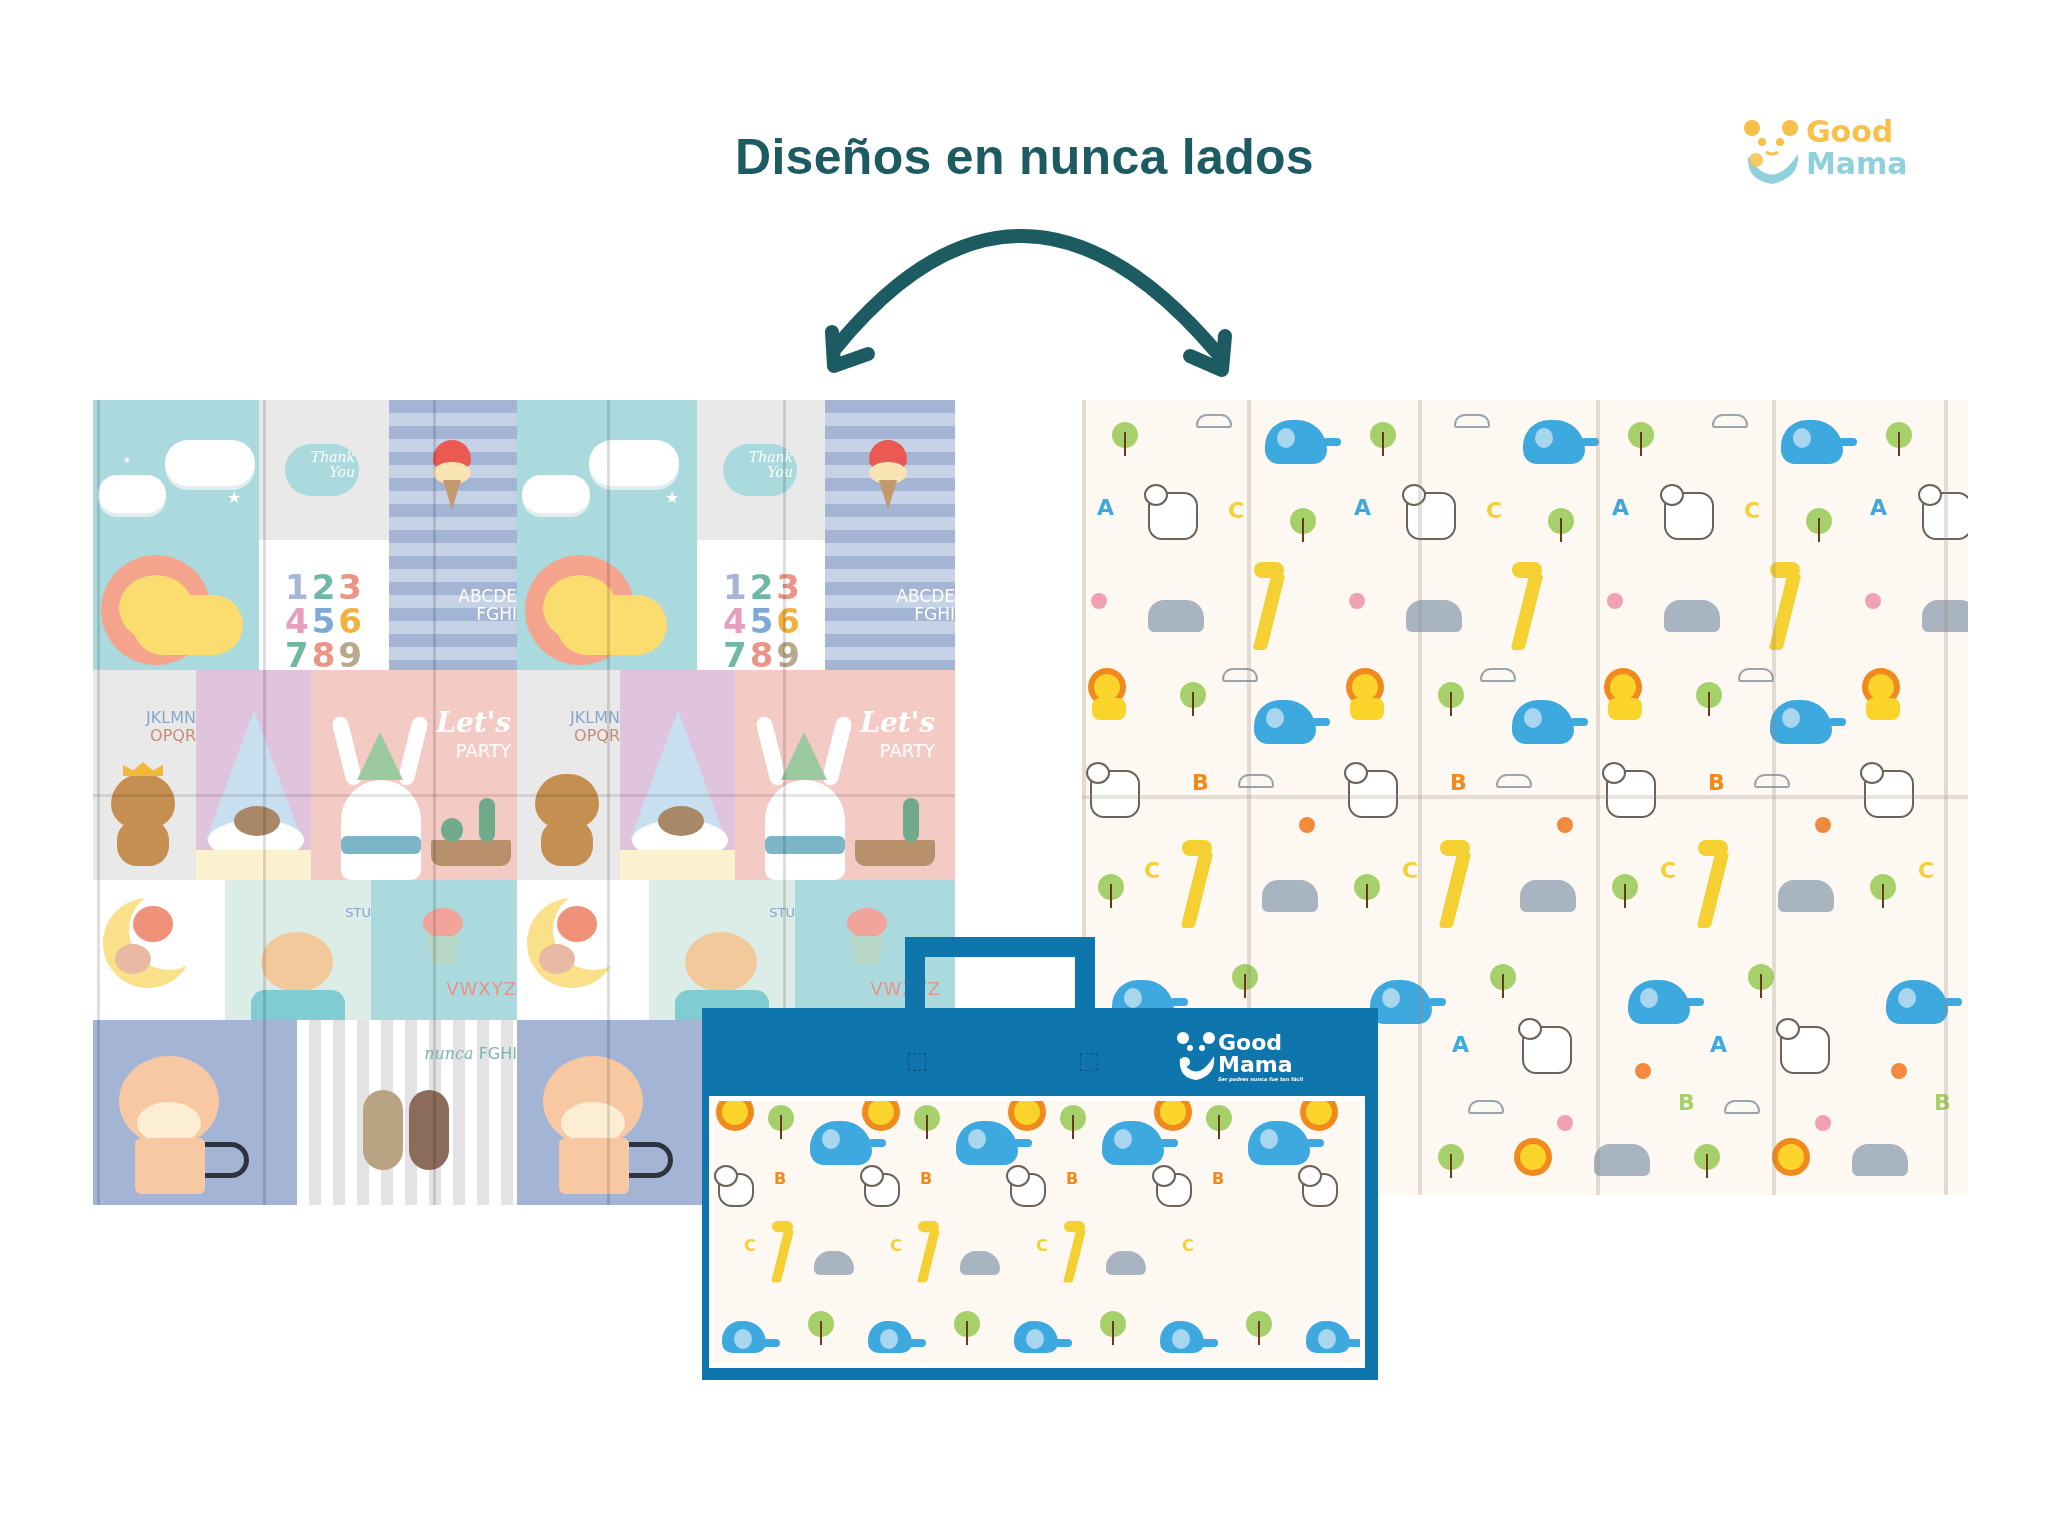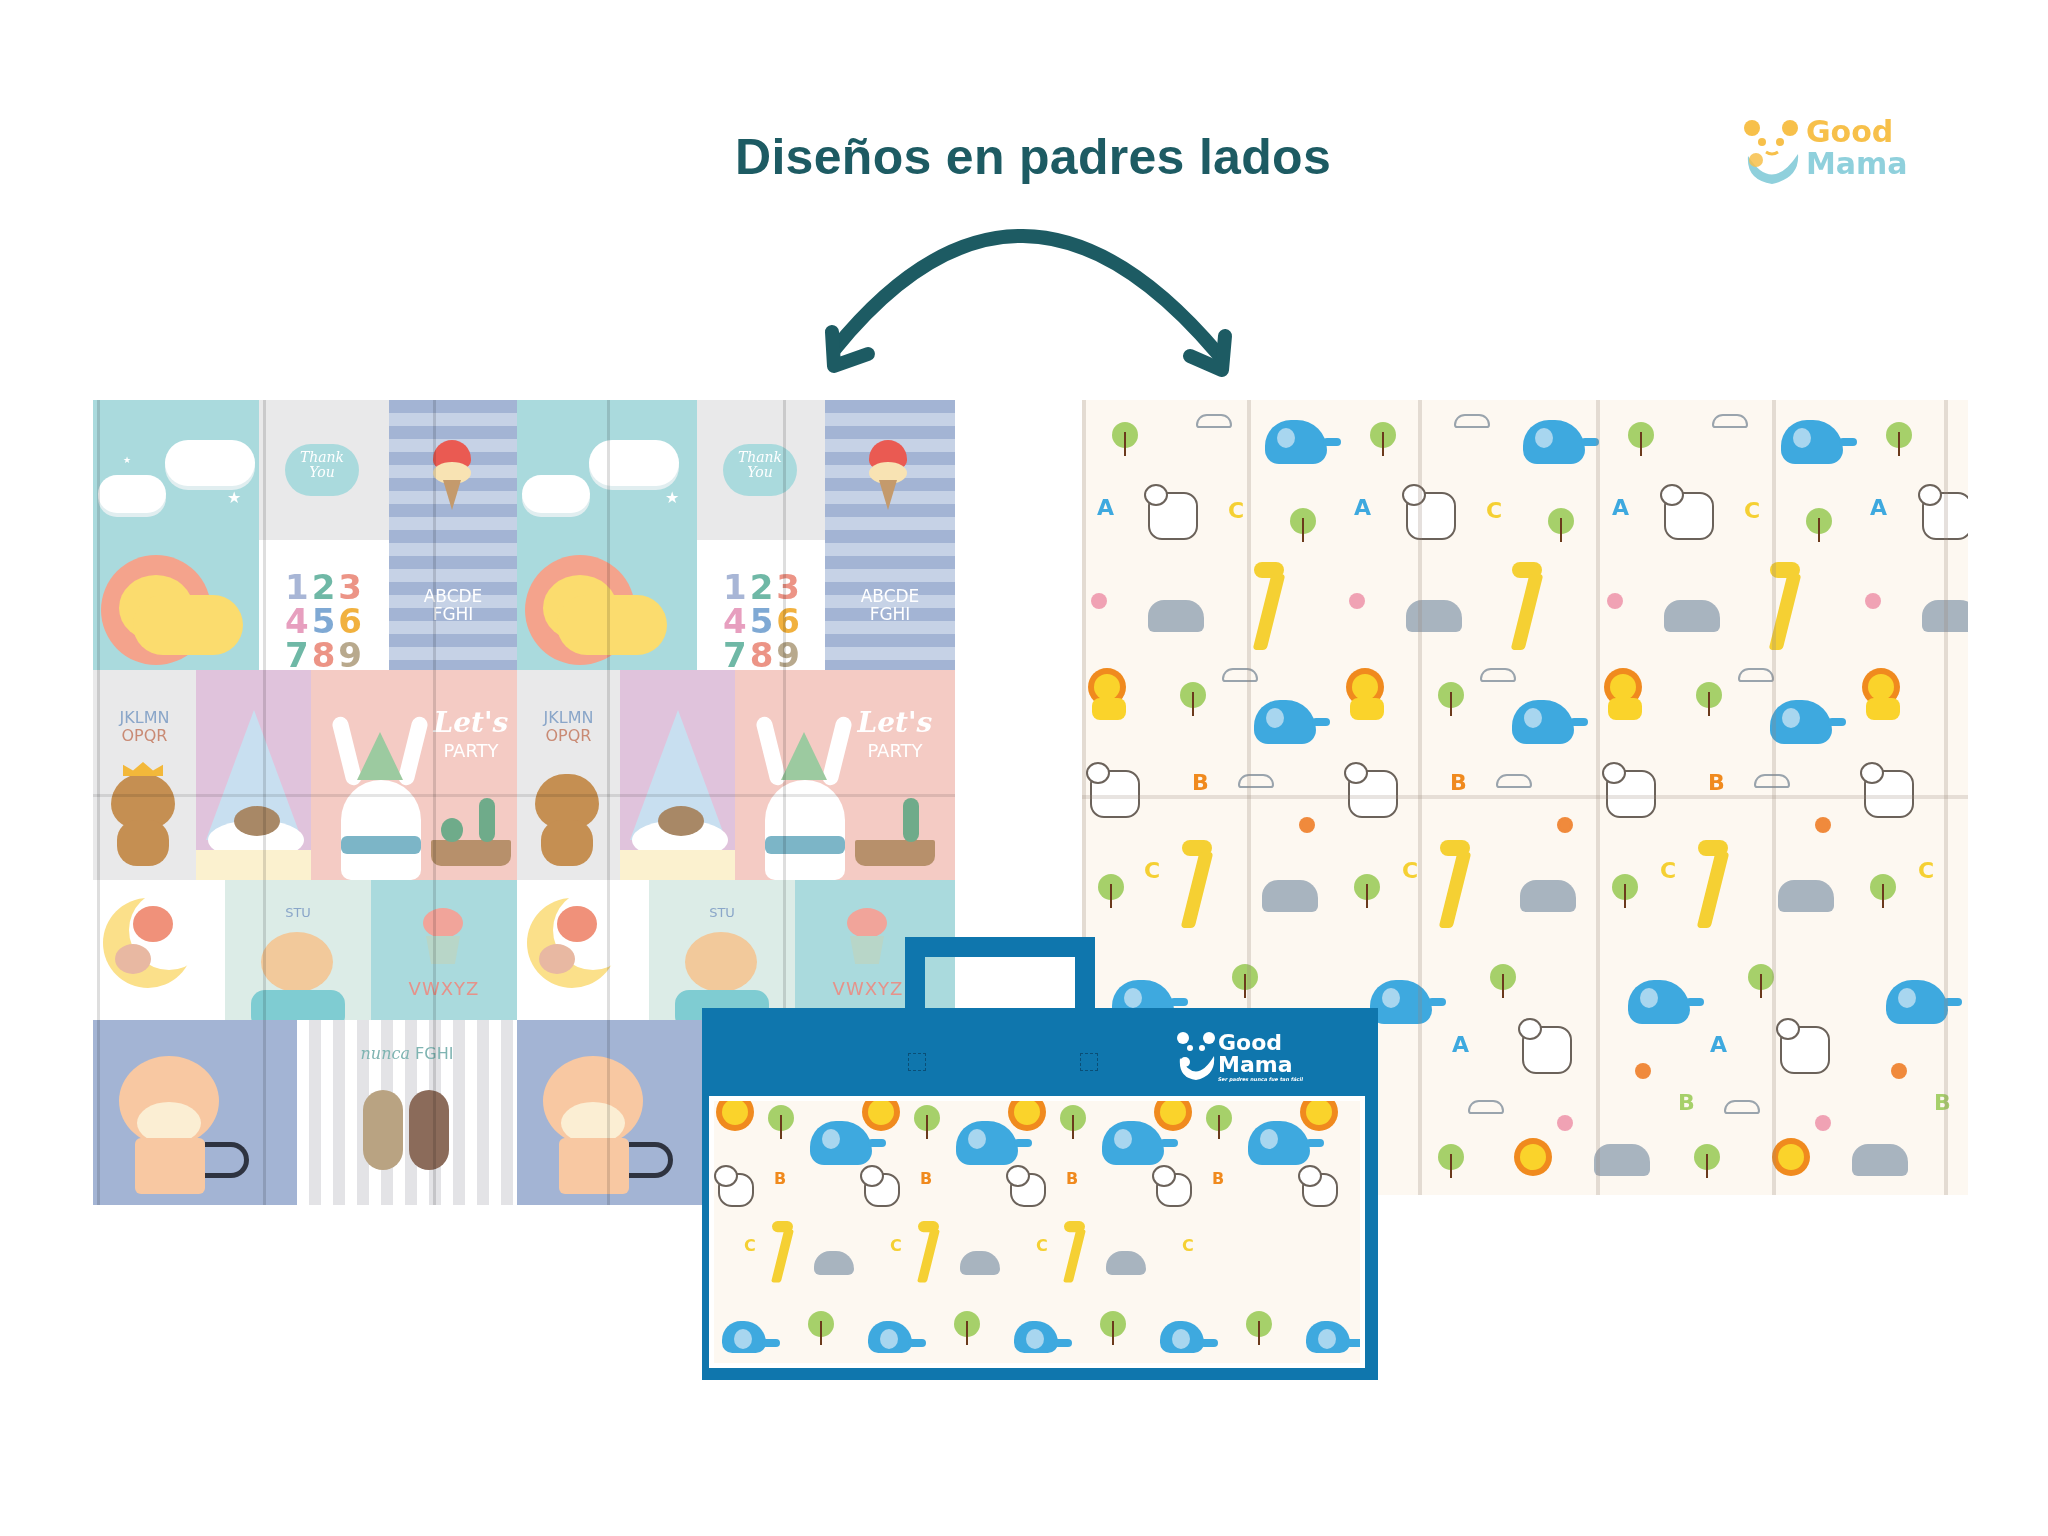--- a/index.html
+++ b/index.html
@@ -19,21 +19,21 @@
 
   .arrow { position: absolute; left: 800px; top: 190px; width: 500px; height: 200px; }
 
   
   .mat-left { position: absolute; left: 93px; top: 400px; width: 862px; height: 805px; overflow: hidden; background: #eee; }
   .tile { position: absolute; overflow: hidden; }
   .fold-v { position: absolute; top: 0; bottom: 0; width: 3px; background: rgba(0,0,0,0.13); }
   .fold-h { position: absolute; left: 0; right: 0; height: 3px; background: rgba(0,0,0,0.10); }
   .stripes-h { background: repeating-linear-gradient(to bottom, #a3b4d4 0 13px, #c6d2e6 13px 26px); }
   .stripes-v { background: repeating-linear-gradient(to right, #ffffff 0 12px, #e3e3e6 12px 24px); }
-  .tile-text { position: absolute; font-family: "DejaVu Sans", sans-serif; text-align: center; line-height: 1.05; }
+  .tile-text { position: absolute; font-family: "DejaVu Sans", sans-serif; text-align: right; line-height: 1.05; }
   .script { font-family: "DejaVu Serif", serif; font-style: italic; }
   .cloud { position: absolute; background: #fff; border-radius: 50px; box-shadow: 0 4px 0 #e1eef0; }
   .star { position: absolute; color: #fff; font-size: 16px; }
   .numbers { position: absolute; font-family: "DejaVu Sans", sans-serif; font-weight: bold; font-size: 34px; line-height: 34px; letter-spacing: 3px; }
   .n1{color:#a8b6d6}.n2{color:#6fb8a6}.n3{color:#ec9486}.n4{color:#e79fbf}.n5{color:#7fa9d4}.n6{color:#f1b13f}.n7{color:#6fb8a6}.n8{color:#ec9486}.n9{color:#b8a98d}
 
   .lion-face { position: absolute; width: 110px; height: 110px; border-radius: 50%; background: #f4a38c; }
   .lion-face::after { content: ""; position: absolute; left: 18px; top: 20px; width: 74px; height: 66px; border-radius: 50%; background: #fbdc6e; }
   .lion-body { position: absolute; width: 110px; height: 60px; border-radius: 30px; background: #fbdc6e; }
   .blob { position: absolute; border-radius: 50%; }
@@ -67,21 +67,21 @@
   .bag { position: absolute; left: 702px; top: 1008px; width: 676px; height: 372px; background: #0f76ad; }
   .bag-window { position: absolute; left: 7px; top: 88px; right: 13px; bottom: 12px; background: #fdf8f1; border: 5px solid #fff; overflow: hidden; }
   .bag-rivet { position: absolute; top: 45px; width: 18px; height: 18px; border: 1px dashed #0a4f77; }
   .bag-logo { position: absolute; left: 474px; top: 20px; width: 150px; height: 60px; }
   .bag-logo .w { position: absolute; left: 42px; color: #fff; font-family: "DejaVu Sans", sans-serif; font-weight: bold; font-size: 22px; line-height: 22px; }
   .bag-logo .tag { position: absolute; left: 42px; top: 48px; color: #fff; font-family: "DejaVu Sans", sans-serif; font-size: 5px; font-weight: bold; white-space: nowrap; font-style: italic; }
 </style>
 </head>
 <body>
 
-<div class="title">Diseños en padres lados</div>
+<div class="title">Diseños en nunca lados</div>
 
 <div class="logo">
   <svg width="60" height="72" viewBox="0 0 60 72" style="position:absolute;left:0;top:4px;">
     <circle cx="10" cy="12" r="8" fill="#f7c04a"></circle>
     <circle cx="48" cy="12" r="8" fill="#f7c04a"></circle>
     <path d="M6 40 Q30 78 56 38 Q58 62 30 68 Q4 64 6 40Z" fill="#8fd0dc"></path>
     <circle cx="20" cy="26" r="4" fill="#f7c04a"></circle>
     <circle cx="38" cy="26" r="4" fill="#f7c04a"></circle>
     <circle cx="14" cy="44" r="7" fill="#f7c04a" opacity="0.85"></circle>
     <path d="M24 36 Q30 40 36 36" stroke="#f7c04a" stroke-width="3" fill="none"></path>

